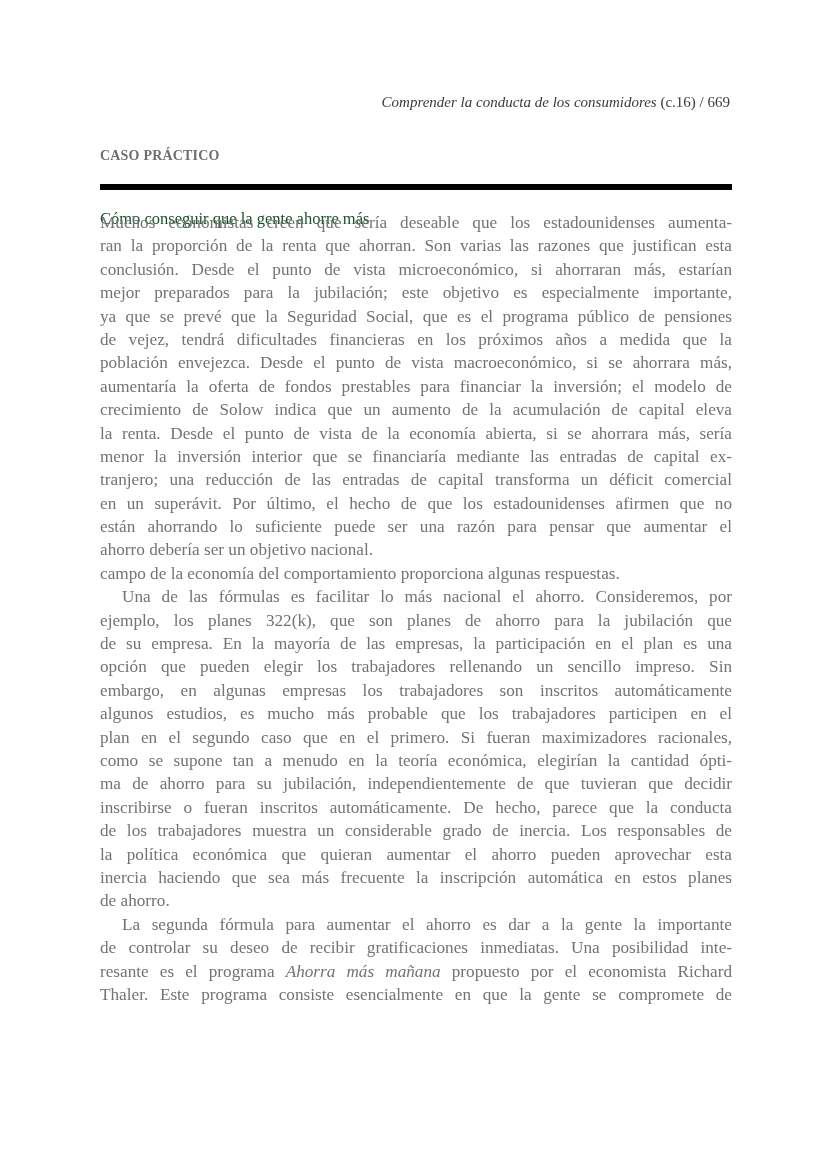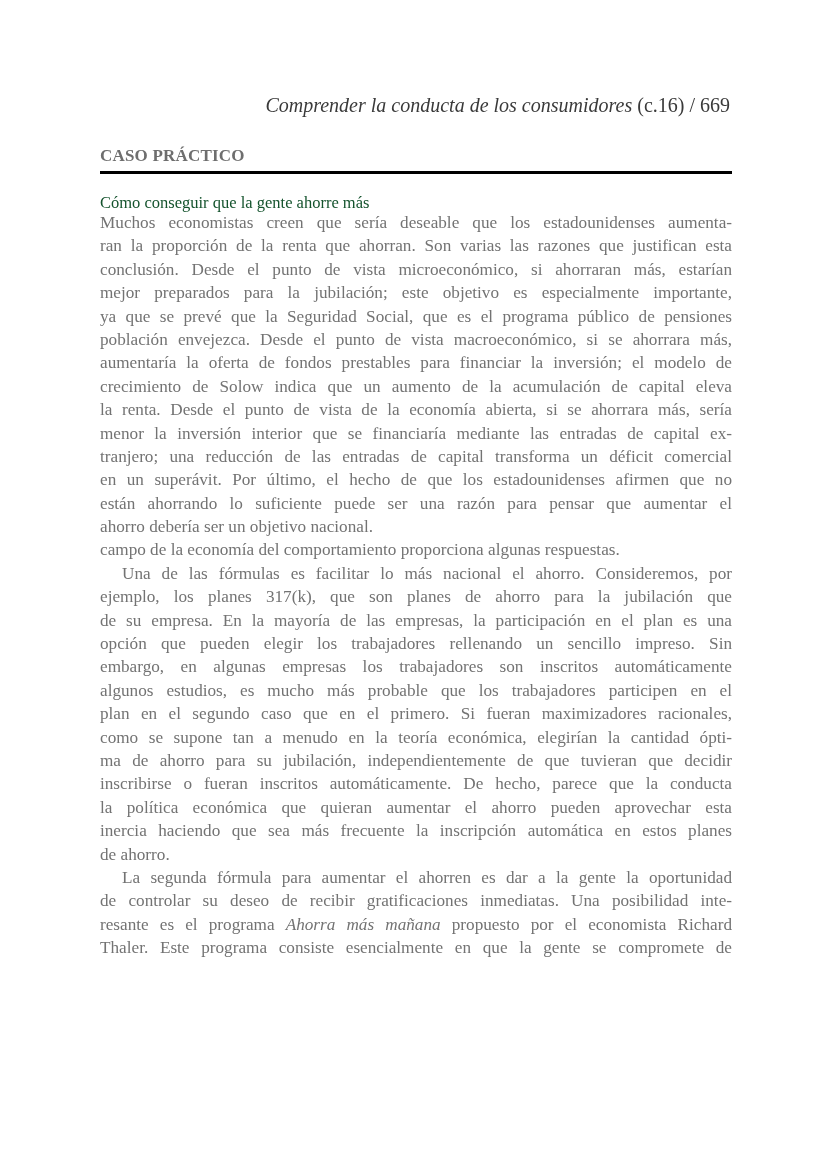--- a/index.html
+++ b/index.html
@@ -12,39 +12,39 @@
       height: 1168px;
       position: relative;
       overflow: hidden;
       font-family: "Liberation Serif", "DejaVu Serif", serif;
       color: #1c1c1c;
     }
     .running-head {
       position: absolute;
       top: 94px;
       right: 98px;
-      font-size: 20px;
+      font-size: 15px;
       color: #3a3a3a;
       white-space: nowrap;
     }
     .running-head .rh-title { font-style: italic; }
     .section {
       position: absolute;
       left: 100px;
       top: 144px;
       width: 632px;
     }
     .section-label {
-      font-size: 17px;
+      font-size: 14px;
       font-weight: bold;
       color: #6e6e6e;
       letter-spacing: 0.2px;
       line-height: 24px;
-      padding-bottom: 3px;
-      border-bottom: 3px solid #000000;
+      padding-bottom: 16px;
+      border-bottom: 6px solid #000000;
     }
     .case-title {
       font-size: 16.5px;
       font-weight: normal;
       color: #14532d;
       margin-top: 18px;
       line-height: 22px;
     }
     .body-text {
       position: absolute;
@@ -83,50 +83,52 @@
   <div class="case-title">Cómo conseguir que la gente ahorre más</div>
 </div>
 
 <div class="body-text">
   <div>
     <span class="line">Muchos economistas creen que sería deseable que los estadounidenses aumenta-</span>
     <span class="line">ran la proporción de la renta que ahorran. Son varias las razones que justifican esta</span>
     <span class="line">conclusión. Desde el punto de vista microeconómico, si ahorraran más, estarían</span>
     <span class="line">mejor preparados para la jubilación; este objetivo es especialmente importante,</span>
     <span class="line">ya que se prevé que la Seguridad Social, que es el programa público de pensiones</span>
+    <span class="line">de vejez, tendrá dificultades financieras en los próximos años a medida que la</span>
     <span class="line">población envejezca. Desde el punto de vista macroeconómico, si se ahorrara más,</span>
     <span class="line">aumentaría la oferta de fondos prestables para financiar la inversión; el modelo de</span>
     <span class="line">crecimiento de Solow indica que un aumento de la acumulación de capital eleva</span>
     <span class="line">la renta. Desde el punto de vista de la economía abierta, si se ahorrara más, sería</span>
     <span class="line">menor la inversión interior que se financiaría mediante las entradas de capital ex-</span>
     <span class="line">tranjero; una reducción de las entradas de capital transforma un déficit comercial</span>
     <span class="line">en un superávit. Por último, el hecho de que los estadounidenses afirmen que no</span>
     <span class="line">están ahorrando lo suficiente puede ser una razón para pensar que aumentar el</span>
     <span class="line last">ahorro debería ser un objetivo nacional.</span>
   </div>
 
   <div>
     <span class="line last">campo de la economía del comportamiento proporciona algunas respuestas.</span>
   </div>
 
   <div>
     <span class="line indent">Una de las fórmulas es facilitar lo más nacional el ahorro. Consideremos, por</span>
-    <span class="line">ejemplo, los planes 317(k), que son planes de ahorro para la jubilación que</span>
+    <span class="line">ejemplo, los planes 322(k), que son planes de ahorro para la jubilación que</span>
     <span class="line">de su empresa. En la mayoría de las empresas, la participación en el plan es una</span>
     <span class="line">opción que pueden elegir los trabajadores rellenando un sencillo impreso. Sin</span>
     <span class="line">embargo, en algunas empresas los trabajadores son inscritos automáticamente</span>
     <span class="line">algunos estudios, es mucho más probable que los trabajadores participen en el</span>
     <span class="line">plan en el segundo caso que en el primero. Si fueran maximizadores racionales,</span>
     <span class="line">como se supone tan a menudo en la teoría económica, elegirían la cantidad ópti-</span>
     <span class="line">ma de ahorro para su jubilación, independientemente de que tuvieran que decidir</span>
     <span class="line">inscribirse o fueran inscritos automáticamente. De hecho, parece que la conducta</span>
+    <span class="line">de los trabajadores muestra un considerable grado de inercia. Los responsables de</span>
     <span class="line">la política económica que quieran aumentar el ahorro pueden aprovechar esta</span>
     <span class="line">inercia haciendo que sea más frecuente la inscripción automática en estos planes</span>
     <span class="line last">de ahorro.</span>
   </div>
 
   <div>
-    <span class="line indent">La segunda fórmula para aumentar el ahorren es dar a la gente la oportunidad</span>
+    <span class="line indent">La segunda fórmula para aumentar el ahorro es dar a la gente la importante</span>
     <span class="line">de controlar su deseo de recibir gratificaciones inmediatas. Una posibilidad inte-</span>
     <span class="line"><span>resante es el programa </span><span class="em">Ahorra más mañana</span><span> propuesto por el economista Richard</span></span>
     <span class="line">Thaler. Este programa consiste esencialmente en que la gente se compromete de</span>
   </div>
 </div>
 
 </body></html>

